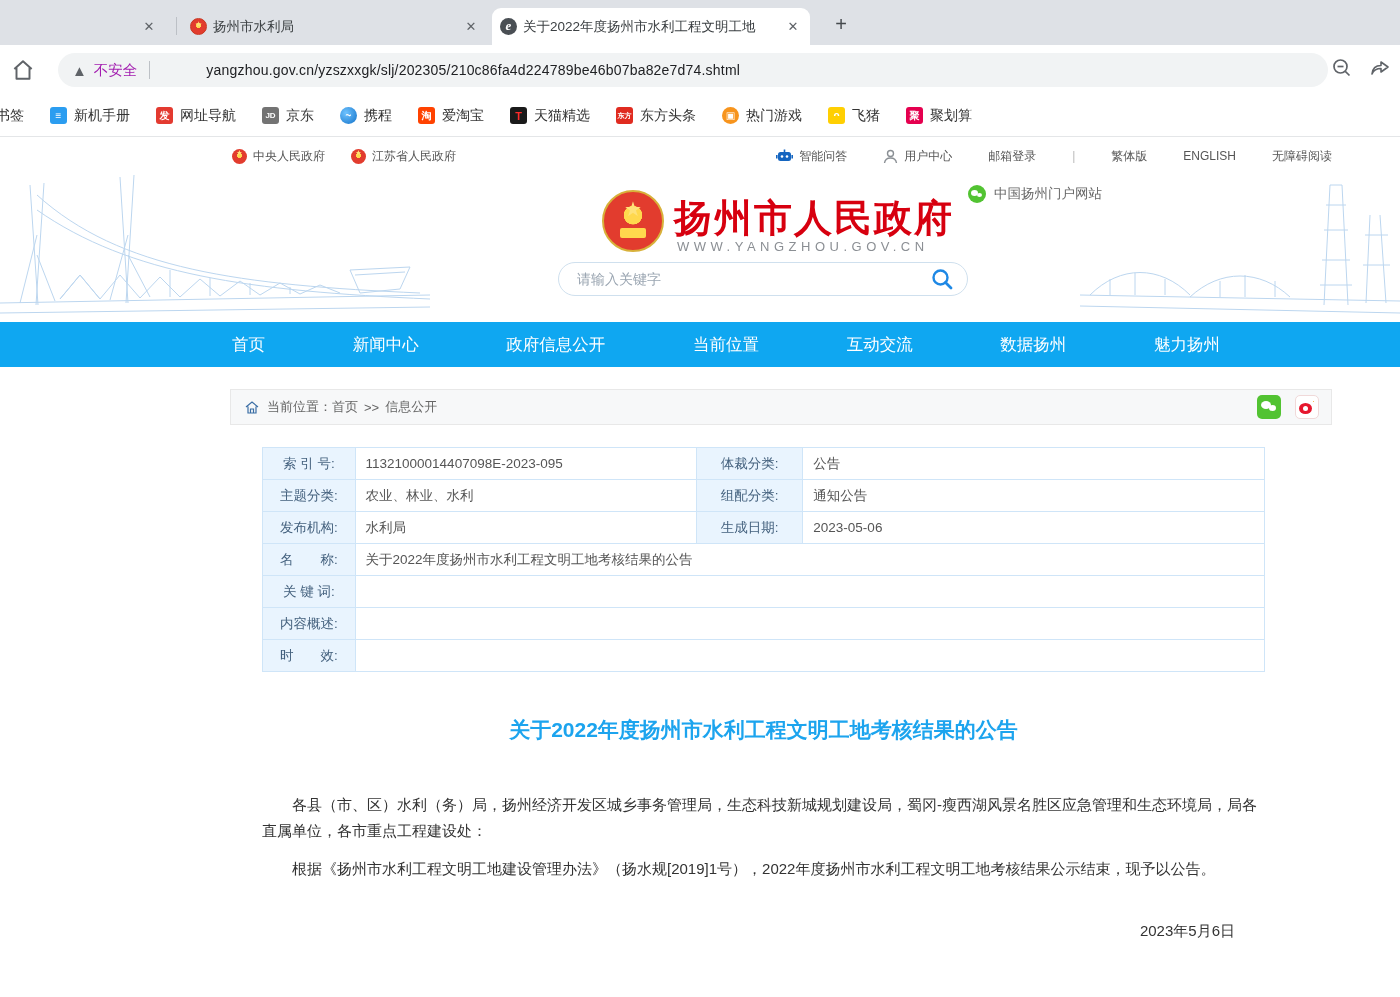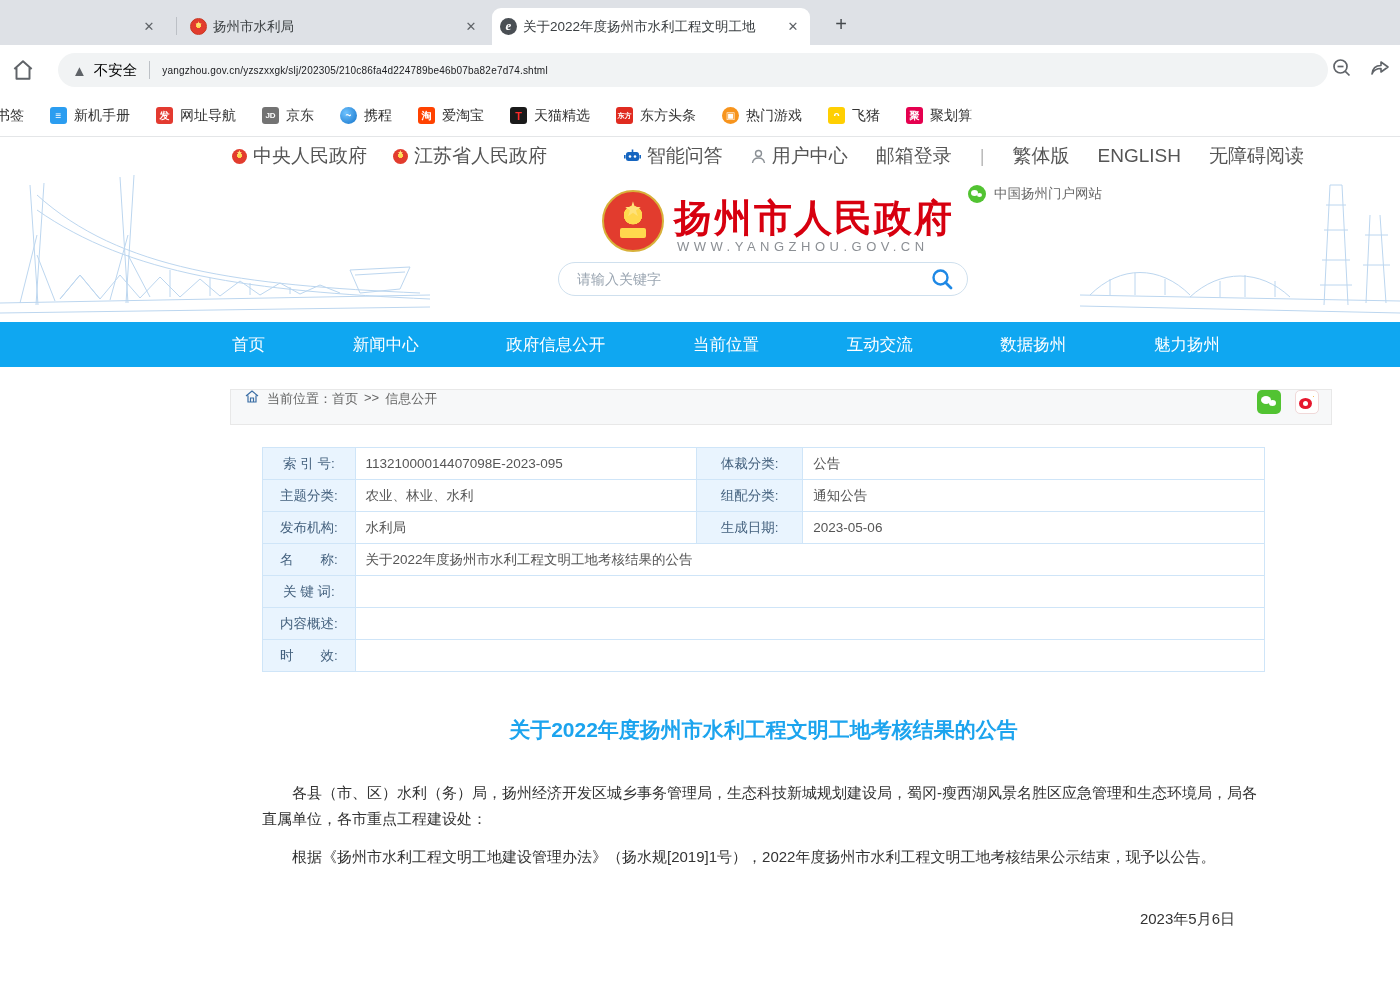--- a/index.html
+++ b/index.html
@@ -23,43 +23,43 @@
   .favicon.dark:before { content:"e"; position:absolute; left:0; right:0; top:0px; text-align:center;
     color:#fff; font-size:13px; font-style:italic; font-weight:bold; font-family:"Liberation Serif",serif; }
   .newtab-btn { position:absolute; left:828px; bottom:7px; width:26px; height:26px; text-align:center;
     line-height:24px; font-size:20px; color:#45494d; cursor:pointer; }
 
   .toolbar { height:50px; background:#fff; display:flex; align-items:center; position:relative; }
   .home-icon { margin-left:10px; width:26px; height:26px; }
   .omnibox { position:absolute; left:58px; right:72px; top:8px; height:34px; background:#f1f3f4;
     border-radius:17px; display:flex; align-items:center; padding:0 14px; }
   .warn-tri { color:#5f6368; font-size:15px; margin-right:7px; }
-  .sec-label { color:#000000; font-size:14.5px; }
+  .sec-label { color:#a21caf; font-size:14.5px; }
   .omni-sep { width:1px; height:18px; background:#bdc1c6; margin:0 12px; }
-  .url-text { color:#202124; font-size:10px; letter-spacing:.2px; white-space:nowrap; overflow:hidden; }
+  .url-text { color:#202124; font-size:14px; letter-spacing:.2px; white-space:nowrap; overflow:hidden;margin-left:44px; }
   .tb-right { position:absolute; right:8px; top:11px; display:flex; gap:14px; }
   .tb-right svg { display:block; }
 
   .bookmarks { height:42px; background:#fff; border-bottom:1px solid #e4e6e8; display:flex;
     align-items:center; padding-left:0; overflow:hidden; }
   .bm { display:flex; align-items:center; gap:7px; margin-right:26px; cursor:pointer; flex:0 0 auto; }
   .bm:first-child { margin-left:-18px; }
   .bm .label { font-size:14px; color:#333; white-space:nowrap; }
   .bmi { width:17px; height:17px; border-radius:3px; color:#fff; font-size:10px; font-weight:bold;
     display:flex; align-items:center; justify-content:center; flex:0 0 17px; }
 
   
-  .utilbar { height:38px; display:flex; align-items:center; font-size:19px; color:#555;
-    padding-left:232px; padding-right:96px; background:#fff; }
+  .utilbar { height:38px; display:flex; align-items:center; font-size:12px; color:#555;
+    padding-left:232px; padding-right:68px; background:#fff; }
   .utilbar .grp { display:flex; align-items:center; gap:6px; margin-right:26px; cursor:pointer; }
   .utilbar .spacer { flex:1; }
   .mini-emblem { width:15px; height:15px; border-radius:50%;
     background:radial-gradient(circle at 50% 42%, #ffd84d 0 22%, #e23c2e 23% 100%); position:relative; }
   .mini-emblem:before { content:"★"; position:absolute; left:0; right:0; top:0; text-align:center; font-size:7px; color:#ffe27a; }
-  .util-right { display:flex; align-items:center; gap:28px; }
+  .util-right { display:flex; align-items:center; gap:36px; }
   .util-right .lnk { cursor:pointer; }
   .pipe { color:#bbb; }
 
   .siteheader { height:147px; position:relative; background:#fff; overflow:hidden; }
   .sketch { position:absolute; top:0; bottom:0; pointer-events:none; }
   .logo-emblem { position:absolute; left:602px; top:15px; width:62px; height:62px; border-radius:50%;
     background:radial-gradient(circle at 50% 40%, #ffd84d 0 20%, #e23c2e 21% 100%); border:2px solid #d8b13a; }
   .logo-emblem:before { content:"★"; position:absolute; left:0; right:0; top:5px; text-align:center; font-size:20px; color:#ffe27a; }
   .logo-emblem:after { content:""; position:absolute; left:16px; right:16px; bottom:12px; height:10px;
     background:#ffd84d; border-radius:2px; }
@@ -77,42 +77,42 @@
   .searchbox input::placeholder { color:#9aa5b1; }
 
   .mainnav { height:45px; background:#0fa7f1; }
   .mainnav .inner { height:100%; margin:0 70px 0 232px; display:flex; align-items:center;
     justify-content:space-between; padding-right:110px; }
   .mainnav .item { color:#fff; font-size:16.5px; cursor:pointer; white-space:nowrap; }
 
   
   .container { width:1102px; margin:0 auto 0 230px; }
   .crumbbar { margin-top:22px; height:36px; background:#f7f8f9; border:1px solid #e8e8e8;
-    display:flex; padding:0 12px 0 14px; font-size:13px; color:#666; }
+    display:flex; align-items:center; padding:0 12px 0 14px; font-size:13px; color:#666; }
   .crumbbar .txt { margin-left:8px; }
   .crumb-link { color:#666; cursor:pointer; }
   .crumbbar .spacer { flex:1; }
   .share-ico { width:24px; height:24px; border-radius:5px; margin-left:14px; position:relative; cursor:pointer; }
   .wechat { background:#52c332; }
   .wechat:before { content:""; position:absolute; left:4px; top:6px; width:10px; height:8px; border-radius:50%; background:#fff; }
   .wechat:after { content:""; position:absolute; left:12px; top:10px; width:7px; height:6px; border-radius:50%; background:#fff; }
   .weibo { background:#fff; border:1px solid #f0d9d9; }
   .weibo:before { content:""; position:absolute; left:3px; top:7px; width:13px; height:11px; border-radius:50%;
     background:#e6162d; }
   .weibo:after { content:""; position:absolute; left:7px; top:10px; width:5px; height:5px; border-radius:50%;
     background:#fff; box-shadow:8px -7px 0 -2px #f5a623; }
 
   .infotable { margin:22px auto 0; width:1003px; margin-left:32px; border-collapse:collapse; table-layout:fixed; }
   .infotable td { border:1px solid #cfe5f8; height:32px; font-size:13.5px; padding:0 10px; color:#555; }
   .infotable td.lbl { background:#e9f4fe; color:#44617e; text-align:center; white-space:nowrap; }
   .c1 { width:87px; } .c2 { width:321px; } .c3 { width:100px; } .c4 { width:434px; }
 
   .article { width:1003px; margin-left:32px; }
   .art-title { margin-top:44px; text-align:center; color:#1ca4ee; font-size:21px; font-weight:bold; }
-  .art-p { margin-top:36px; font-size:15px; color:#333; line-height:26px; text-indent:2em; }
+  .art-p { margin-top:48px; font-size:15px; color:#333; line-height:26px; text-indent:2em; }
   .art-p.second { margin-top:12px; }
   .art-date { margin-top:40px; text-align:right; font-size:15px; color:#333; padding-right:30px; }
 </style>
 </head>
 <body>
 
 <div class="tabstrip">
   <div class="tab partial">
     <span class="tab-close">✕</span>
   </div>

